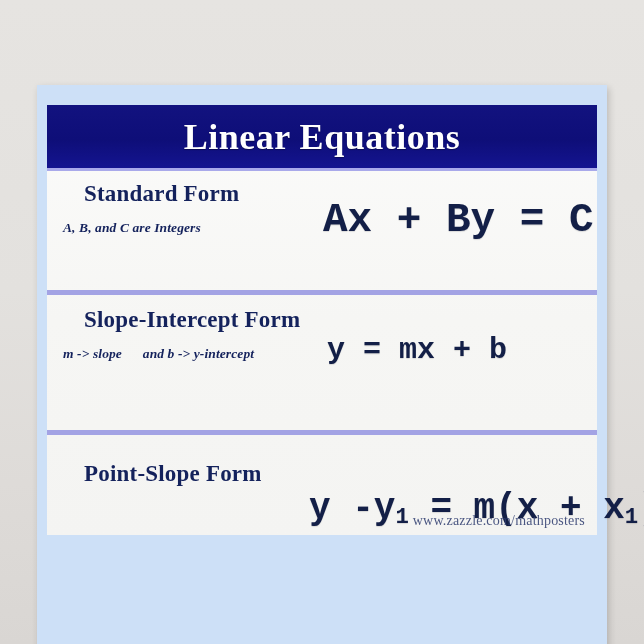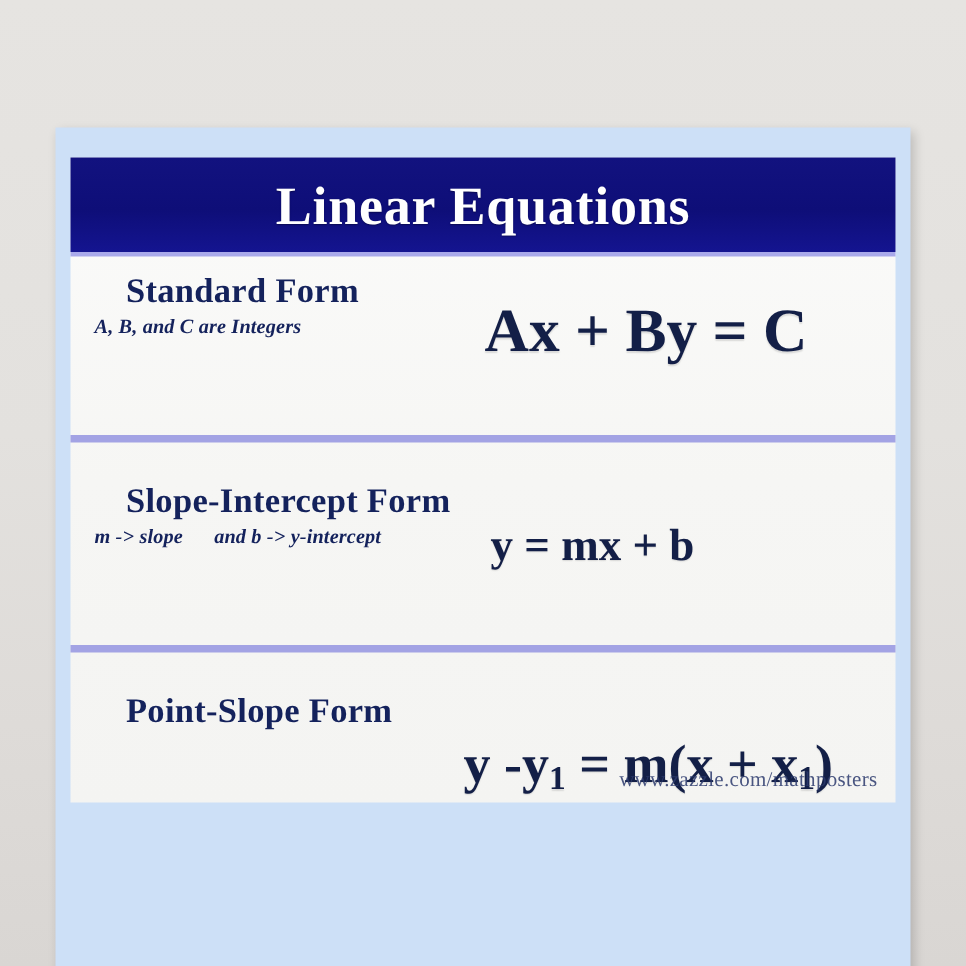--- a/index.html
+++ b/index.html
@@ -76,21 +76,21 @@
   }
 
   
   .section {
     position: absolute;
     left: 0;
     width: 550px;
     box-sizing: border-box;
   }
   #section-0 { top: 66px;  height: 106px; }
-  #section-1 { top: 206px; height: 106px; }
+  #section-1 { top: 192px; height: 106px; }
   #section-2 { top: 346px; height: 94px;  }
 
   .divider {
     position: absolute;
     left: 0;
     width: 550px;
     height: 5px;
     background: #a3a3e4;
   }
   #divider-0 { top: 185px; }
@@ -112,32 +112,32 @@
     margin-left: 21px;
   }
   .sec-sub {
     color: #14225c;
     font-family: "Liberation Serif", serif;
     font-weight: bold;
     font-style: italic;
     font-size: 13.5px;
     line-height: 18px;
     letter-spacing: 0.1px;
-    margin-top: 2px;
+    margin-top: 12px;
     white-space: pre;
   }
   .sec-sub sub {
     font-size: 9.5px;
     font-style: italic;
   }
 
   .sec-equation {
     position: absolute;
     color: #131f47;
-    font-family: Liberation Serif, serif;
+    font-family: Liberation Mono, monospace;
     font-weight: bold;
     line-height: 1;
     white-space: nowrap;
     text-shadow: 0 1px 1px rgba(0,0,0,0.12);
   }
   .sec-equation sub {
     font-size: 0.62em;
     vertical-align: baseline;
     position: relative;
     top: 0.22em;

